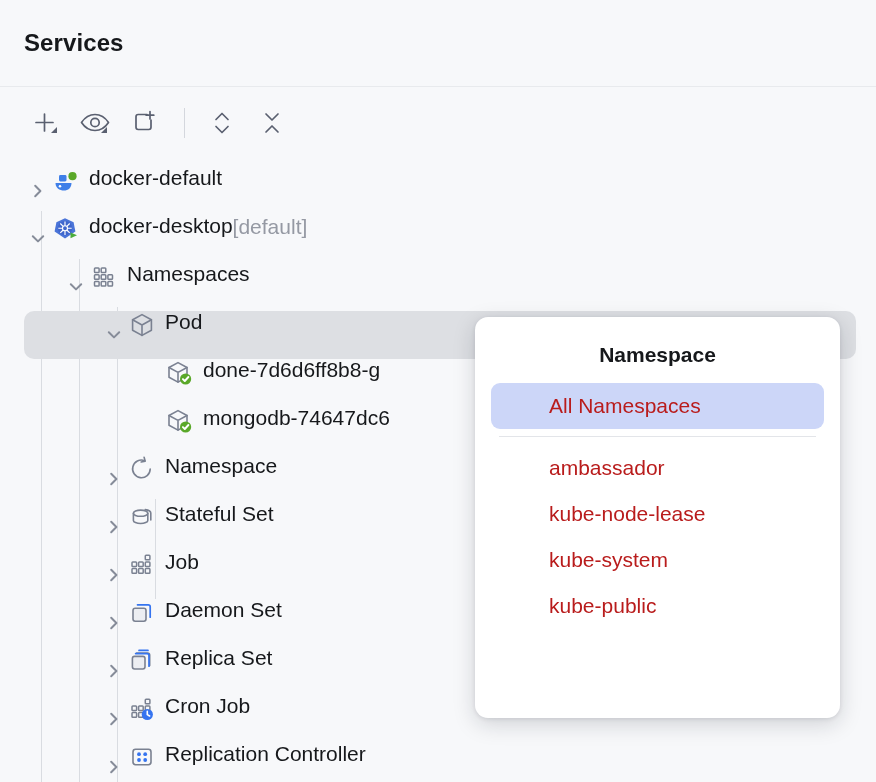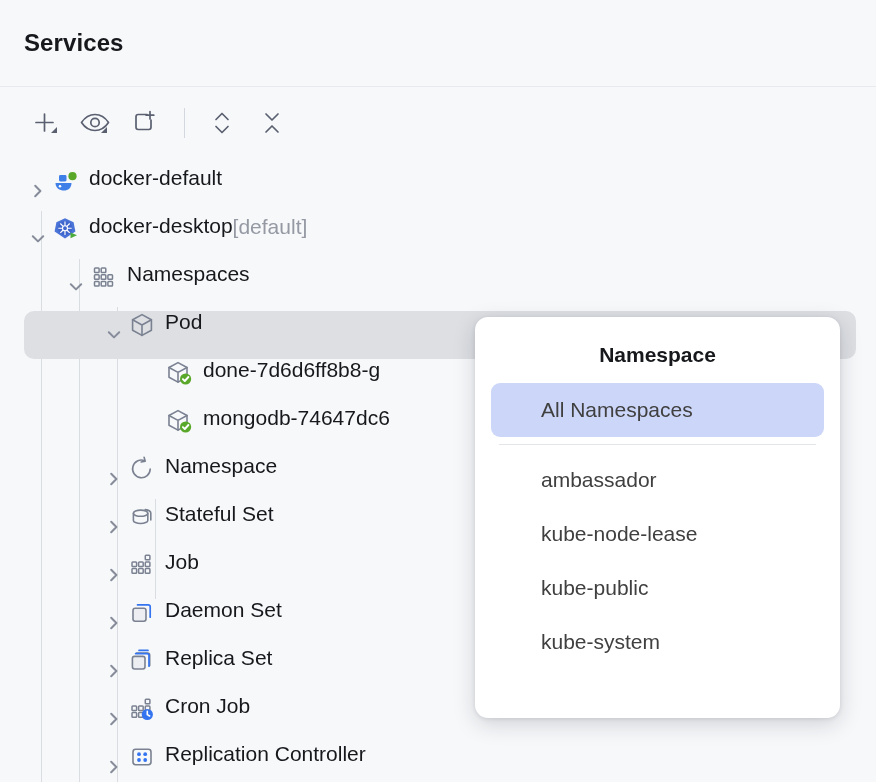--- a/index.html
+++ b/index.html
@@ -94,27 +94,27 @@
     padding-top:4px;
     z-index:20;
   }
   .popup-title{
     text-align:center;
     font-size:21px;font-weight:700;
     color:#16181b;
     padding:22px 0 16px 0;
   }
   .menu-item{
-    height:54px;
+    height:46px;
     display:flex;align-items:center;
     margin:0 16px;
     border-radius:9px;
     font-size:21px;
-    color:#404040;
-    padding-left:4px;
+    color:#b91c1c;
+    padding-left:12px;
     box-sizing:border-box;
   }
   .menu-item.highlight{background:#ccd6f8;}
   .mi-check{
     width:46px;flex:0 0 auto;
     display:flex;align-items:center;justify-content:center;
   }
   .mi-label{flex:1 1 auto;}
   .mi-star{width:46px;flex:0 0 auto;display:flex;align-items:center;justify-content:center;}
   .menu-sep{
@@ -451,22 +451,22 @@
         <div class="mi-label">ambassador</div>
         <div class="mi-star"></div>
       </div>
       <div class="menu-item">
         <div class="mi-check"></div>
         <div class="mi-label">kube-node-lease</div>
         <div class="mi-star"></div>
       </div>
       <div class="menu-item">
         <div class="mi-check"></div>
+        <div class="mi-label">kube-system</div>
+        <div class="mi-star"></div>
+      </div>
+      <div class="menu-item">
+        <div class="mi-check"></div>
         <div class="mi-label">kube-public</div>
         <div class="mi-star"></div>
       </div>
-      <div class="menu-item">
-        <div class="mi-check"></div>
-        <div class="mi-label">kube-system</div>
-        <div class="mi-star"></div>
-      </div>
     </div>
 </div>
 
 </body></html>

